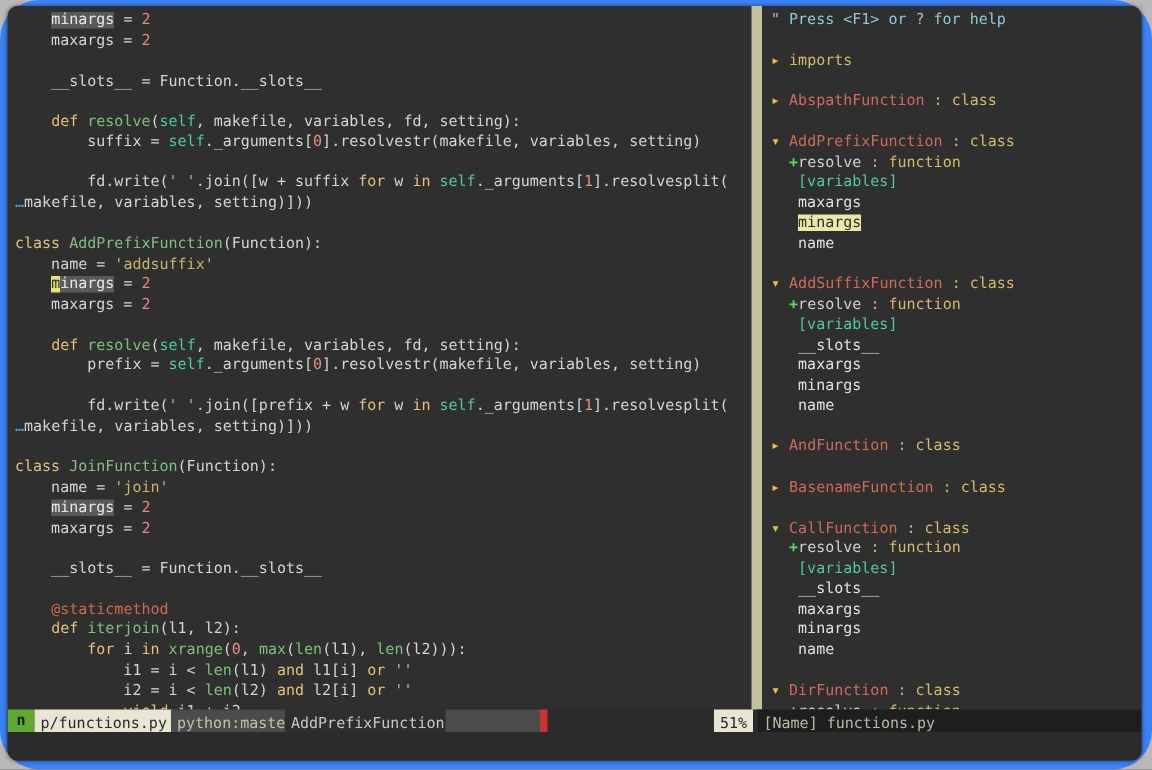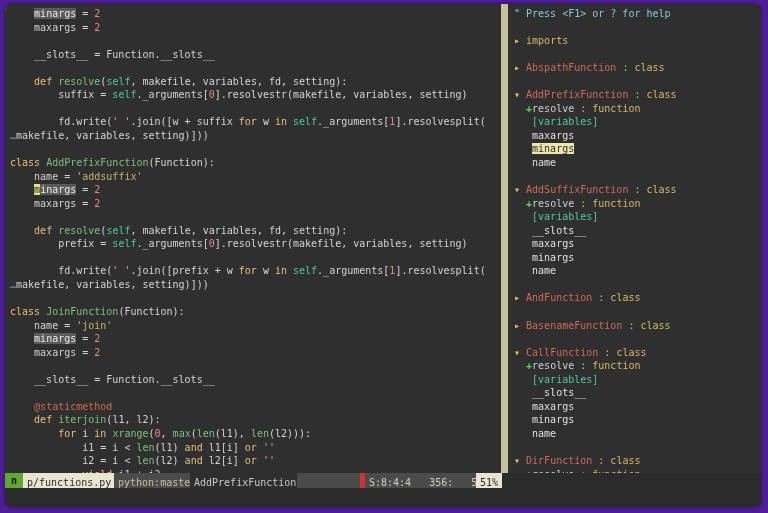--- a/index.html
+++ b/index.html
@@ -10,22 +10,23 @@
     width: 768px; height: 513px;
     overflow: hidden;
     font-family: "DejaVu Sans Mono", "Liberation Mono", monospace;
   }
 
   
   #window {
     position: absolute;
     left: 0; top: 0;
     width: 768px; height: 513px;
-    background: #4c1d95;
+    background: #3b82f6;
     box-sizing: border-box;
+    border-radius: 26px;
   }
   #frame {
     position: absolute;
     left: 5px; top: 4px;
     width: 756px; height: 503px;
     background: #2b2b2b;
     border-radius: 7px;
     overflow: hidden;
     box-shadow: 0 0 3px rgba(0,0,0,.5);
   }
@@ -148,20 +149,20 @@
 
     <div id="tag-pane" class="pane"><span class="ln"><span class="tb-help">" Press &lt;F1&gt; or ? for help</span></span><span class="ln">&nbsp;</span><span class="ln"><span class="arrow-closed">▸</span><span class="tb-member"> </span><span class="tb-kind">imports</span></span><span class="ln">&nbsp;</span><span class="ln"><span class="arrow-closed">▸</span><span class="tb-member"> </span><span class="tb-class">AbspathFunction</span><span class="tb-colon"> : </span><span class="tb-kind">class</span></span><span class="ln">&nbsp;</span><span class="ln"><span class="arrow-open">▾</span><span class="tb-member"> </span><span class="tb-class">AddPrefixFunction</span><span class="tb-colon"> : </span><span class="tb-kind">class</span></span><span class="ln"><span class="tb-member">  </span><span class="tb-plus">+</span><span class="tb-fnname">resolve</span><span class="tb-colon"> : </span><span class="tb-kind">function</span></span><span class="ln"><span class="tb-member">   </span><span class="tb-vars">[variables]</span></span><span class="ln"><span class="tb-member">   maxargs</span></span><span class="ln"><span class="tb-member">   </span><span class="tb-selected">minargs</span></span><span class="ln"><span class="tb-member">   name</span></span><span class="ln">&nbsp;</span><span class="ln"><span class="arrow-open">▾</span><span class="tb-member"> </span><span class="tb-class">AddSuffixFunction</span><span class="tb-colon"> : </span><span class="tb-kind">class</span></span><span class="ln"><span class="tb-member">  </span><span class="tb-plus">+</span><span class="tb-fnname">resolve</span><span class="tb-colon"> : </span><span class="tb-kind">function</span></span><span class="ln"><span class="tb-member">   </span><span class="tb-vars">[variables]</span></span><span class="ln"><span class="tb-member">   __slots__</span></span><span class="ln"><span class="tb-member">   maxargs</span></span><span class="ln"><span class="tb-member">   minargs</span></span><span class="ln"><span class="tb-member">   name</span></span><span class="ln">&nbsp;</span><span class="ln"><span class="arrow-closed">▸</span><span class="tb-member"> </span><span class="tb-class">AndFunction</span><span class="tb-colon"> : </span><span class="tb-kind">class</span></span><span class="ln">&nbsp;</span><span class="ln"><span class="arrow-closed">▸</span><span class="tb-member"> </span><span class="tb-class">BasenameFunction</span><span class="tb-colon"> : </span><span class="tb-kind">class</span></span><span class="ln">&nbsp;</span><span class="ln"><span class="arrow-open">▾</span><span class="tb-member"> </span><span class="tb-class">CallFunction</span><span class="tb-colon"> : </span><span class="tb-kind">class</span></span><span class="ln"><span class="tb-member">  </span><span class="tb-plus">+</span><span class="tb-fnname">resolve</span><span class="tb-colon"> : </span><span class="tb-kind">function</span></span><span class="ln"><span class="tb-member">   </span><span class="tb-vars">[variables]</span></span><span class="ln"><span class="tb-member">   __slots__</span></span><span class="ln"><span class="tb-member">   maxargs</span></span><span class="ln"><span class="tb-member">   minargs</span></span><span class="ln"><span class="tb-member">   name</span></span><span class="ln">&nbsp;</span><span class="ln"><span class="arrow-open">▾</span><span class="tb-member"> </span><span class="tb-class">DirFunction</span><span class="tb-colon"> : </span><span class="tb-kind">class</span></span><span class="ln"><span class="tb-member">  </span><span class="tb-plus">+</span><span class="tb-fnname">resolve</span><span class="tb-colon"> : </span><span class="tb-kind">function</span></span></div>
 
     <div id="statusbar">
       <div class="st-seg st-mode">n</div>
       <div class="st-seg st-file">p/functions.py</div>
       <div class="st-seg st-fill1">python:master</div>
       <div class="st-seg st-fn">AddPrefixFunction</div>
       <div class="st-seg st-gap"></div>
       <div class="st-seg st-flag"></div>
-      <div class="st-seg st-pos">S:8:4:4   356:   5</div>
       <div class="st-seg st-pct">51%</div>
+      <div class="st-seg st-tag">[Name] functions.py</div>
     </div>
 
     <div id="cmdline"></div>
   </div>
 
 </div>
 
 </body></html>

